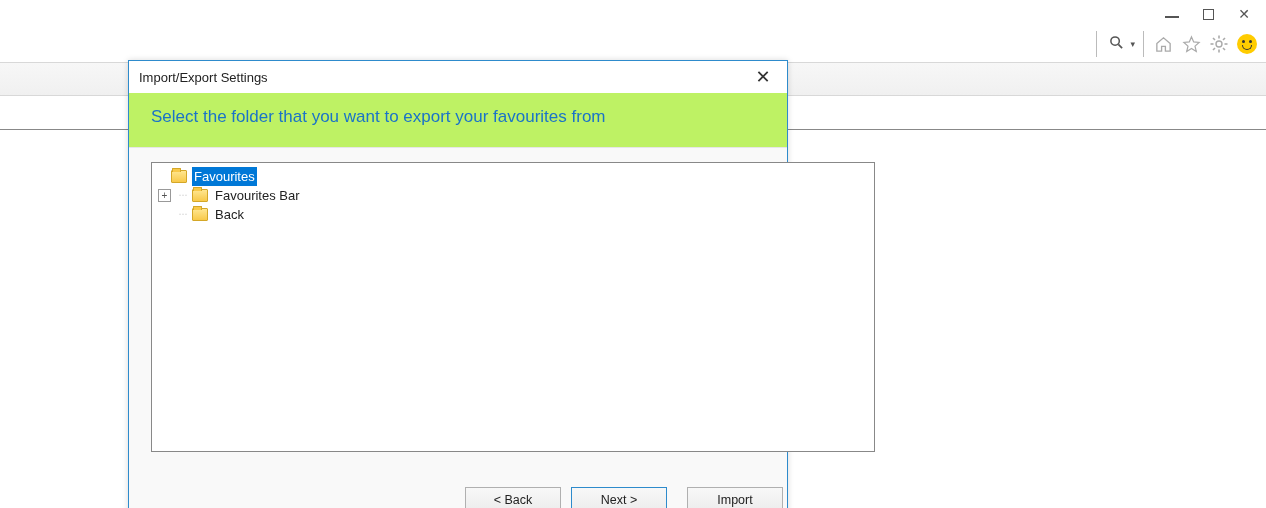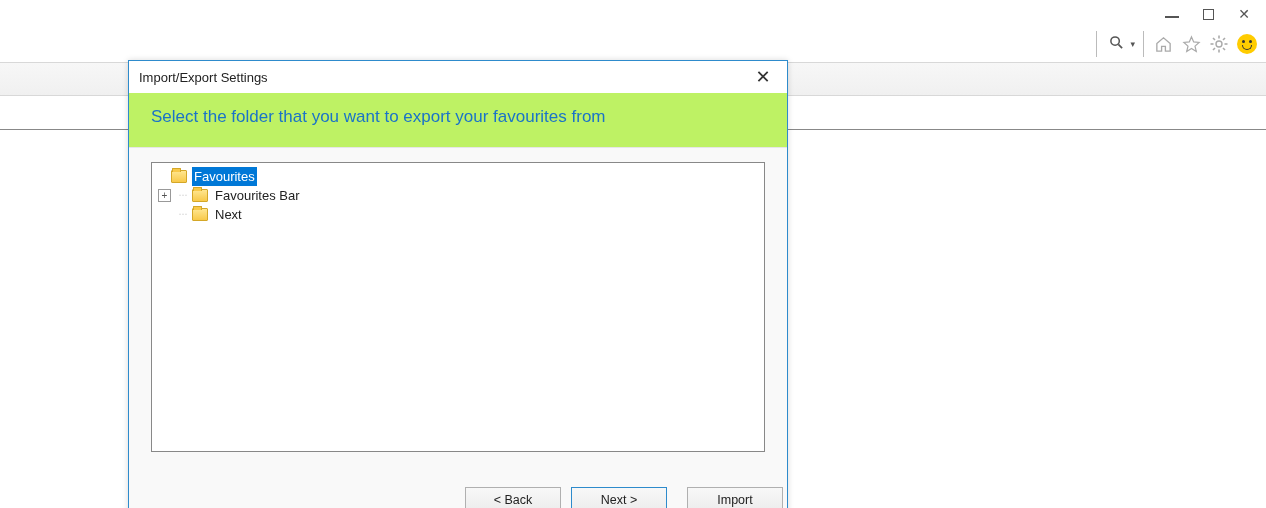--- a/index.html
+++ b/index.html
@@ -175,21 +175,21 @@
     }
     .dialog-header-text {
       color: #1a73c8;
       font-size: 17px;
     }
 
     .dialog-body {
       padding: 14px 22px;
     }
     .tree-box {
-      width: 614px;
+      width: 724px;
       height: 290px;
       border: 1px solid #888;
       background: #fff;
       padding: 4px 2px;
       font-size: 13px;
       color: #222;
     }
     .tree-row {
       display: flex;
       align-items: center;
@@ -350,21 +350,21 @@
       <div class="tree-row" style="padding-left:4px;">
         <span class="tree-toggle">+</span>
         <span class="tree-dots">⋯</span>
         <span class="folder-icon"></span>
         <span class="tree-label">Favourites Bar</span>
       </div>
       <div class="tree-row" style="padding-left:4px;">
         <span class="tree-spacer"></span>
         <span class="tree-dots">⋯</span>
         <span class="folder-icon"></span>
-        <span class="tree-label">Next</span>
+        <span class="tree-label">Back</span>
       </div>
     </div>
   </div>
 
   <div class="dialog-footer">
     <div class="dlg-btn">&lt; Back</div>
     <div class="dlg-btn primary">Next &gt;</div>
     <div class="dlg-btn cancel">Import</div>
   </div>
 </div>

